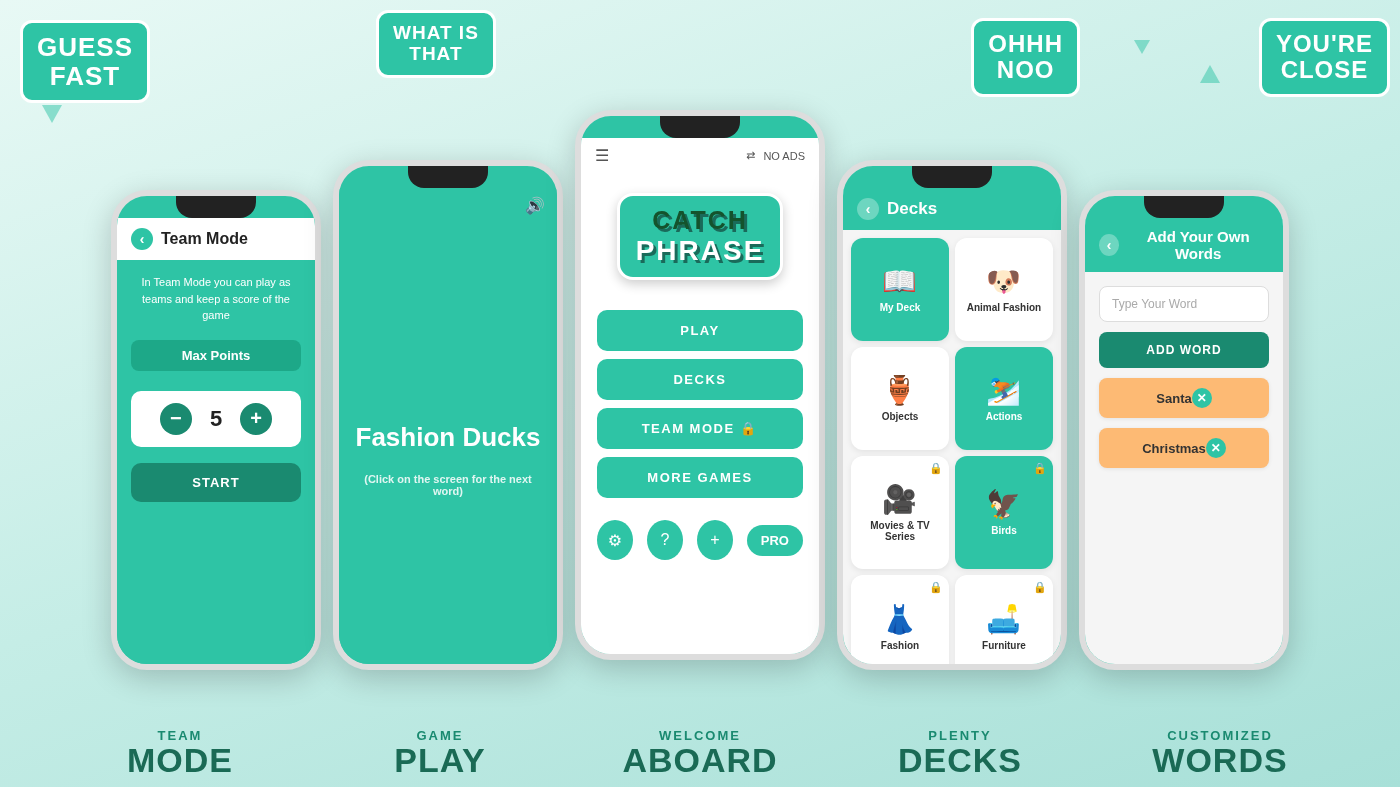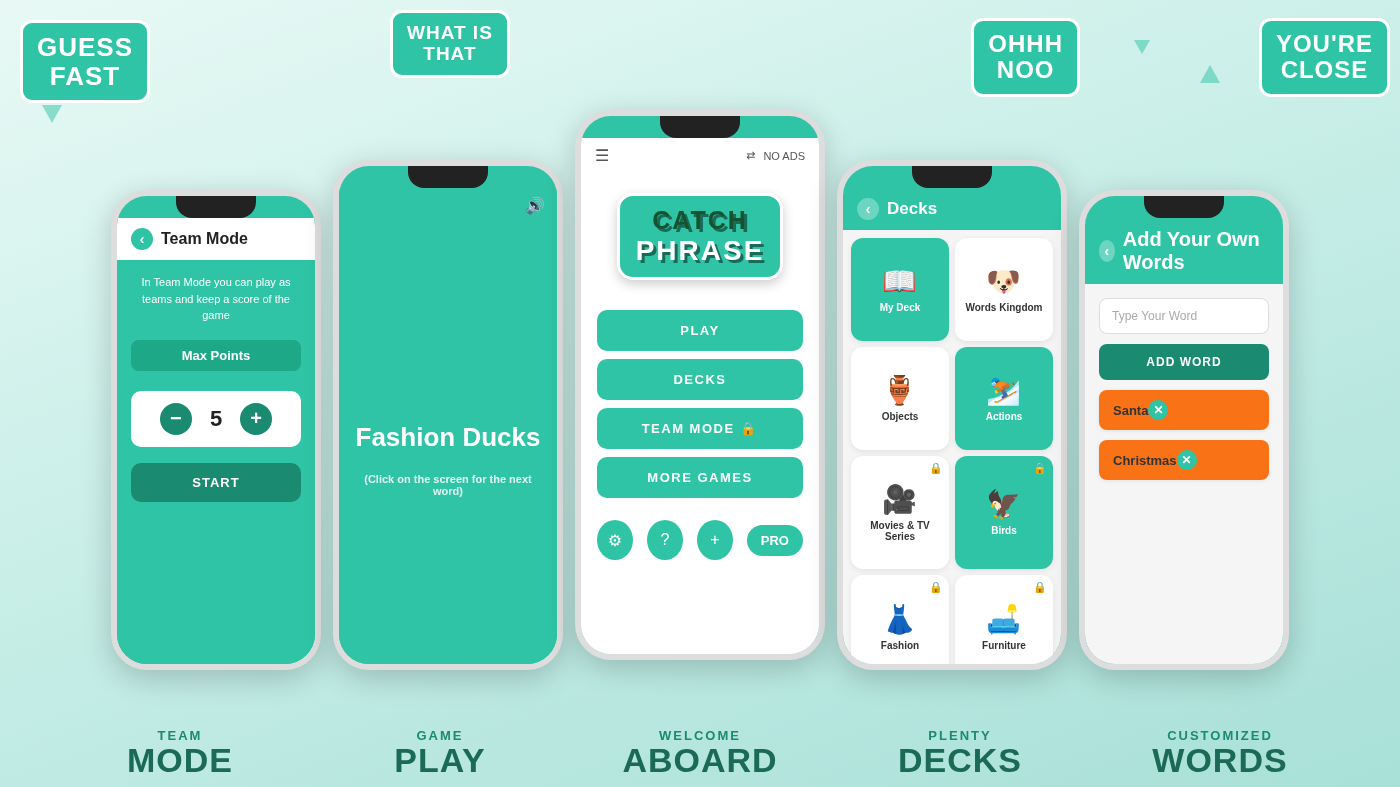--- a/index.html
+++ b/index.html
@@ -35,21 +35,21 @@
       height: 0;
     }
 
     .bubble-guess-fast {
       top: 20px;
       left: 20px;
       font-size: 26px;
     }
     .bubble-what-is-that {
       top: 10px;
-      left: 390px;
+      left: 376px;
       font-size: 19px;
     }
     .bubble-ohhh-noo {
       top: 18px;
       right: 320px;
       font-size: 24px;
     }
     .bubble-youre-close {
       top: 18px;
       right: 10px;
@@ -416,22 +416,23 @@
     .phone5-header {
       background: #2ec4a5;
       color: white;
       display: flex;
       align-items: center;
       padding: 10px 14px;
       gap: 8px;
     }
     .phone5-header-title {
       font-weight: 800;
-      font-size: 20px;
-      color: white;
+      font-size: 15px;
+      color: white;
+      text-align: center;
     }
     .phone5-body {
       padding: 14px;
       flex: 1;
       display: flex;
       flex-direction: column;
       gap: 10px;
     }
     .word-input {
       background: white;
@@ -446,26 +447,26 @@
       color: white;
       text-align: center;
       padding: 11px;
       border-radius: 8px;
       font-weight: 800;
       font-size: 12px;
       letter-spacing: 1px;
       cursor: pointer;
     }
     .word-tag {
-      background: #f97316;
+      background: #fdba74;
       border-radius: 8px;
       padding: 10px 14px;
       display: flex;
       align-items: center;
-      justify-content: flex-start;
+      justify-content: center;
       font-weight: 600;
       font-size: 13px;
       color: #333;
       box-shadow: 0 1px 4px rgba(0,0,0,0.08);
     }
     .word-remove {
       width: 20px;
       height: 20px;
       background: #2ec4a5;
       border-radius: 50%;
@@ -602,21 +603,21 @@
       </div>
       <div class="decks-grid">
 
         <div class="deck-card deck-card-teal">
           <span class="deck-emoji">📖</span>
           <span class="deck-label deck-label-white">My Deck</span>
         </div>
 
         <div class="deck-card">
           <span class="deck-emoji">🐶</span>
-          <span class="deck-label">Words Kingdom</span>
+          <span class="deck-label">Animal Fashion</span>
         </div>
 
         <div class="deck-card">
           <span class="deck-emoji">🏺</span>
           <span class="deck-label">Objects</span>
         </div>
 
         <div class="deck-card deck-card-teal">
           <span class="deck-emoji">⛷️</span>
           <span class="deck-label deck-label-white">Actions</span>

